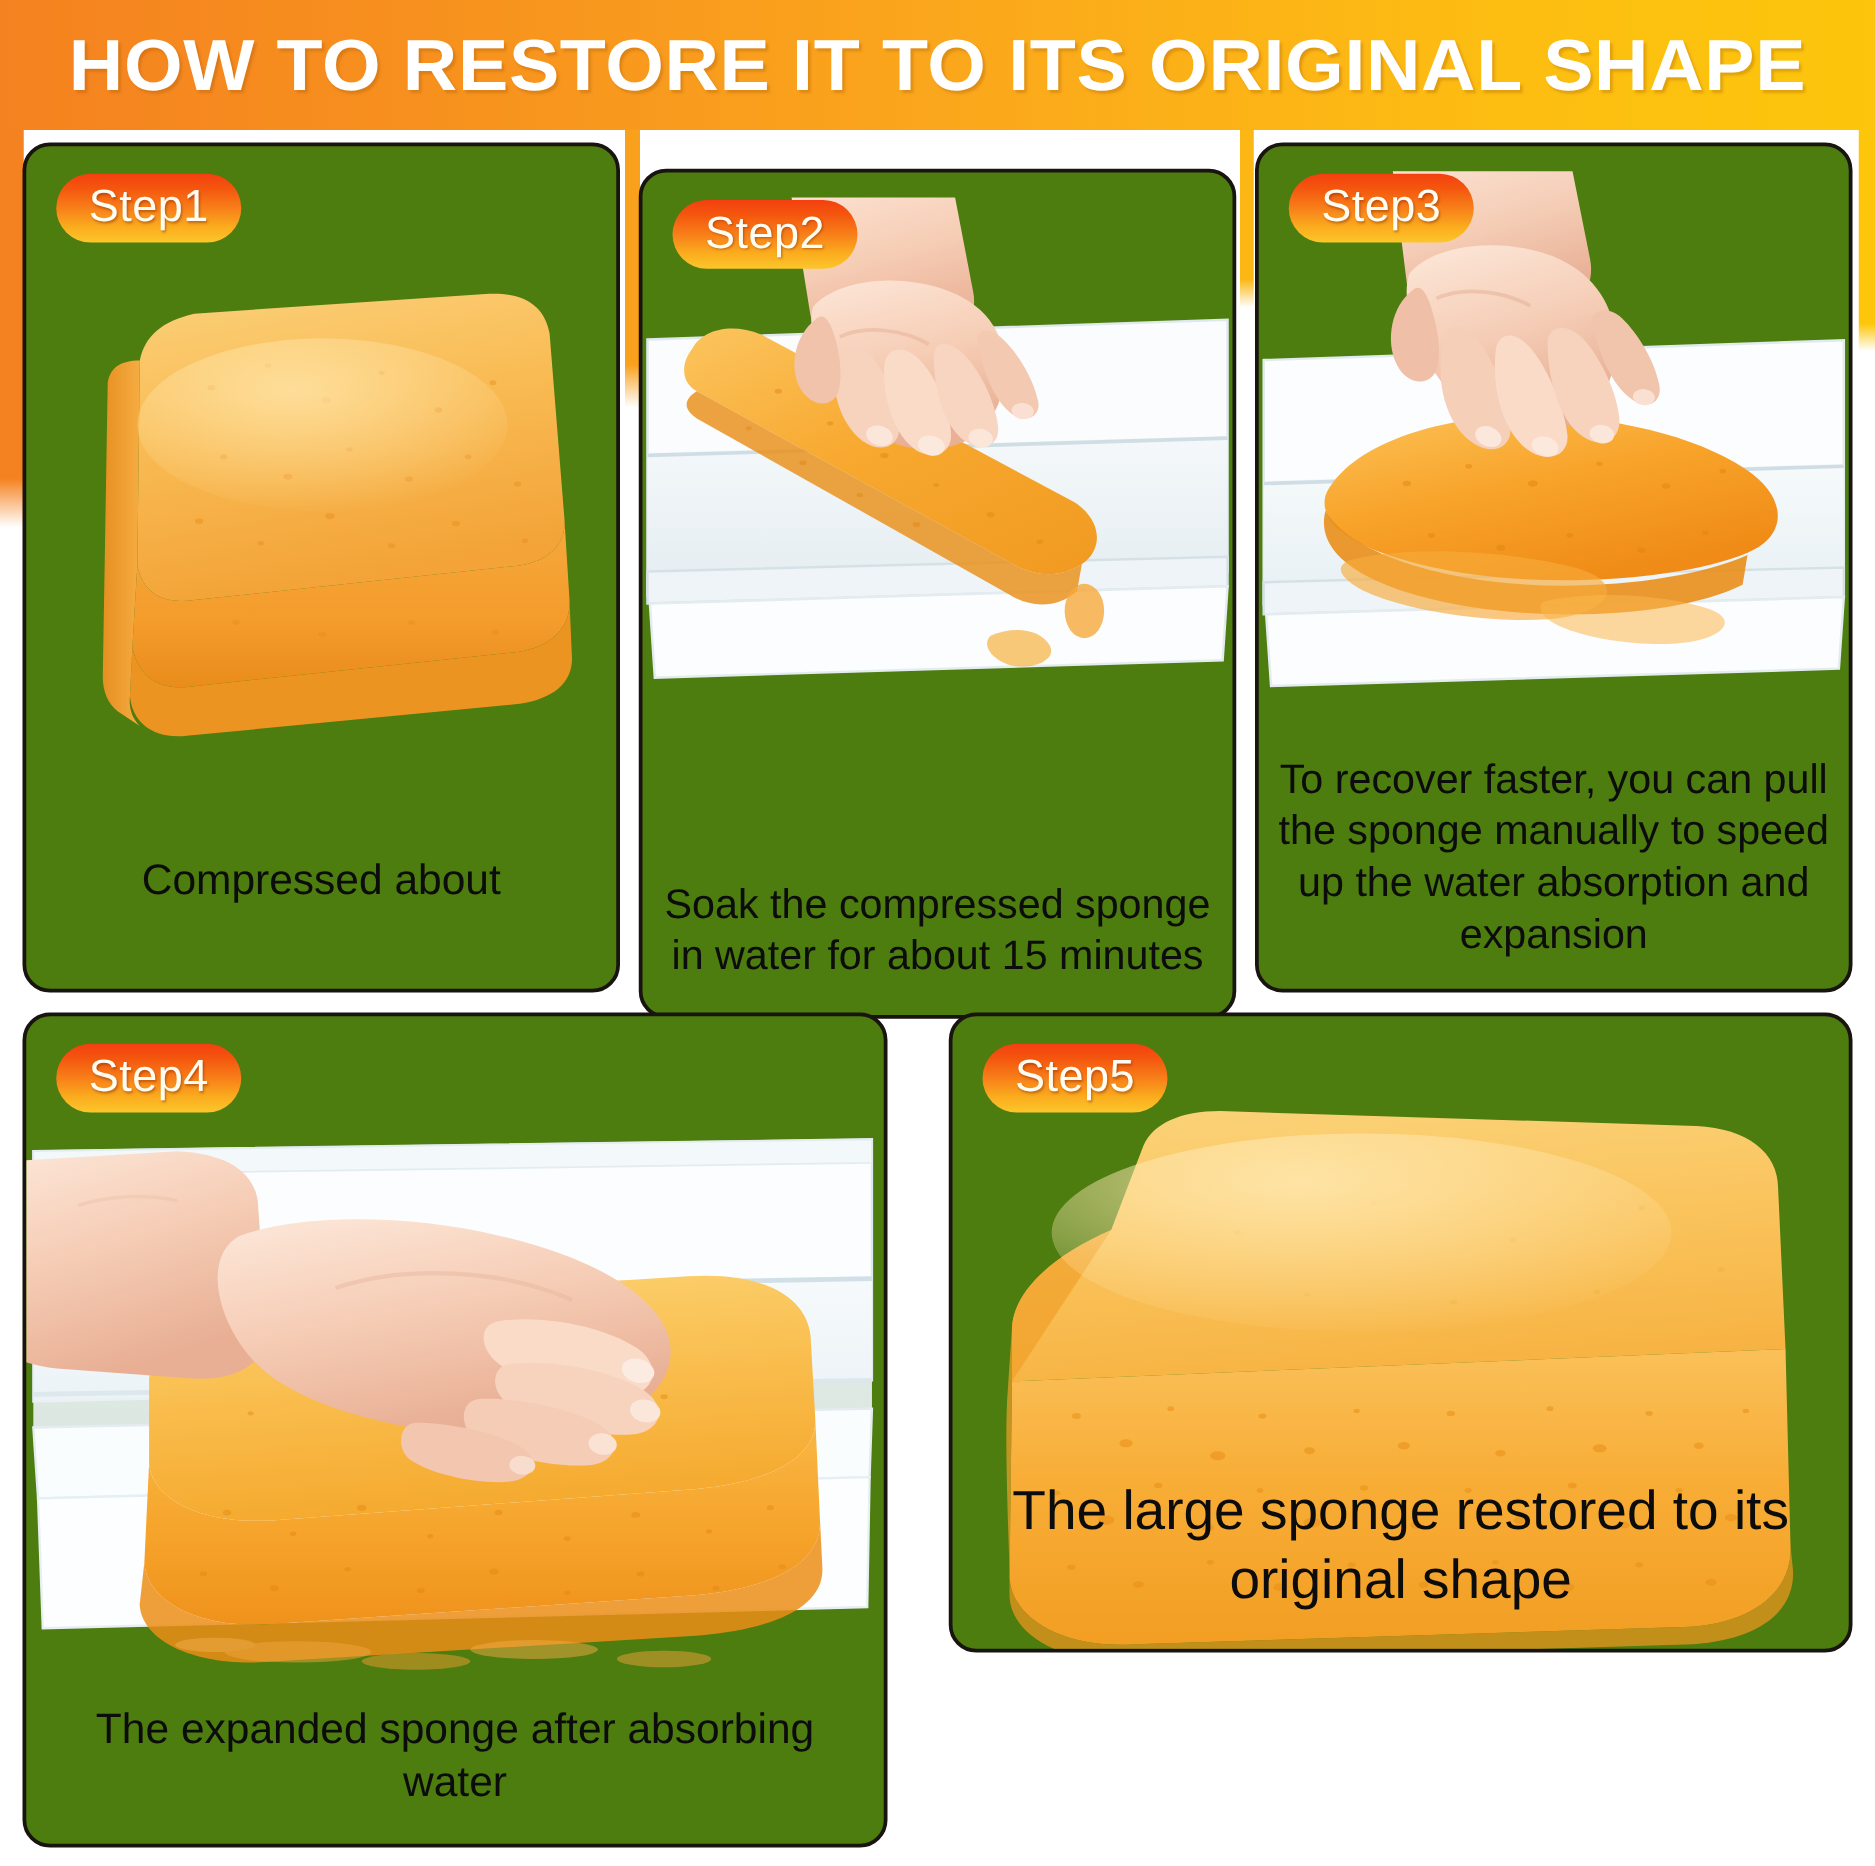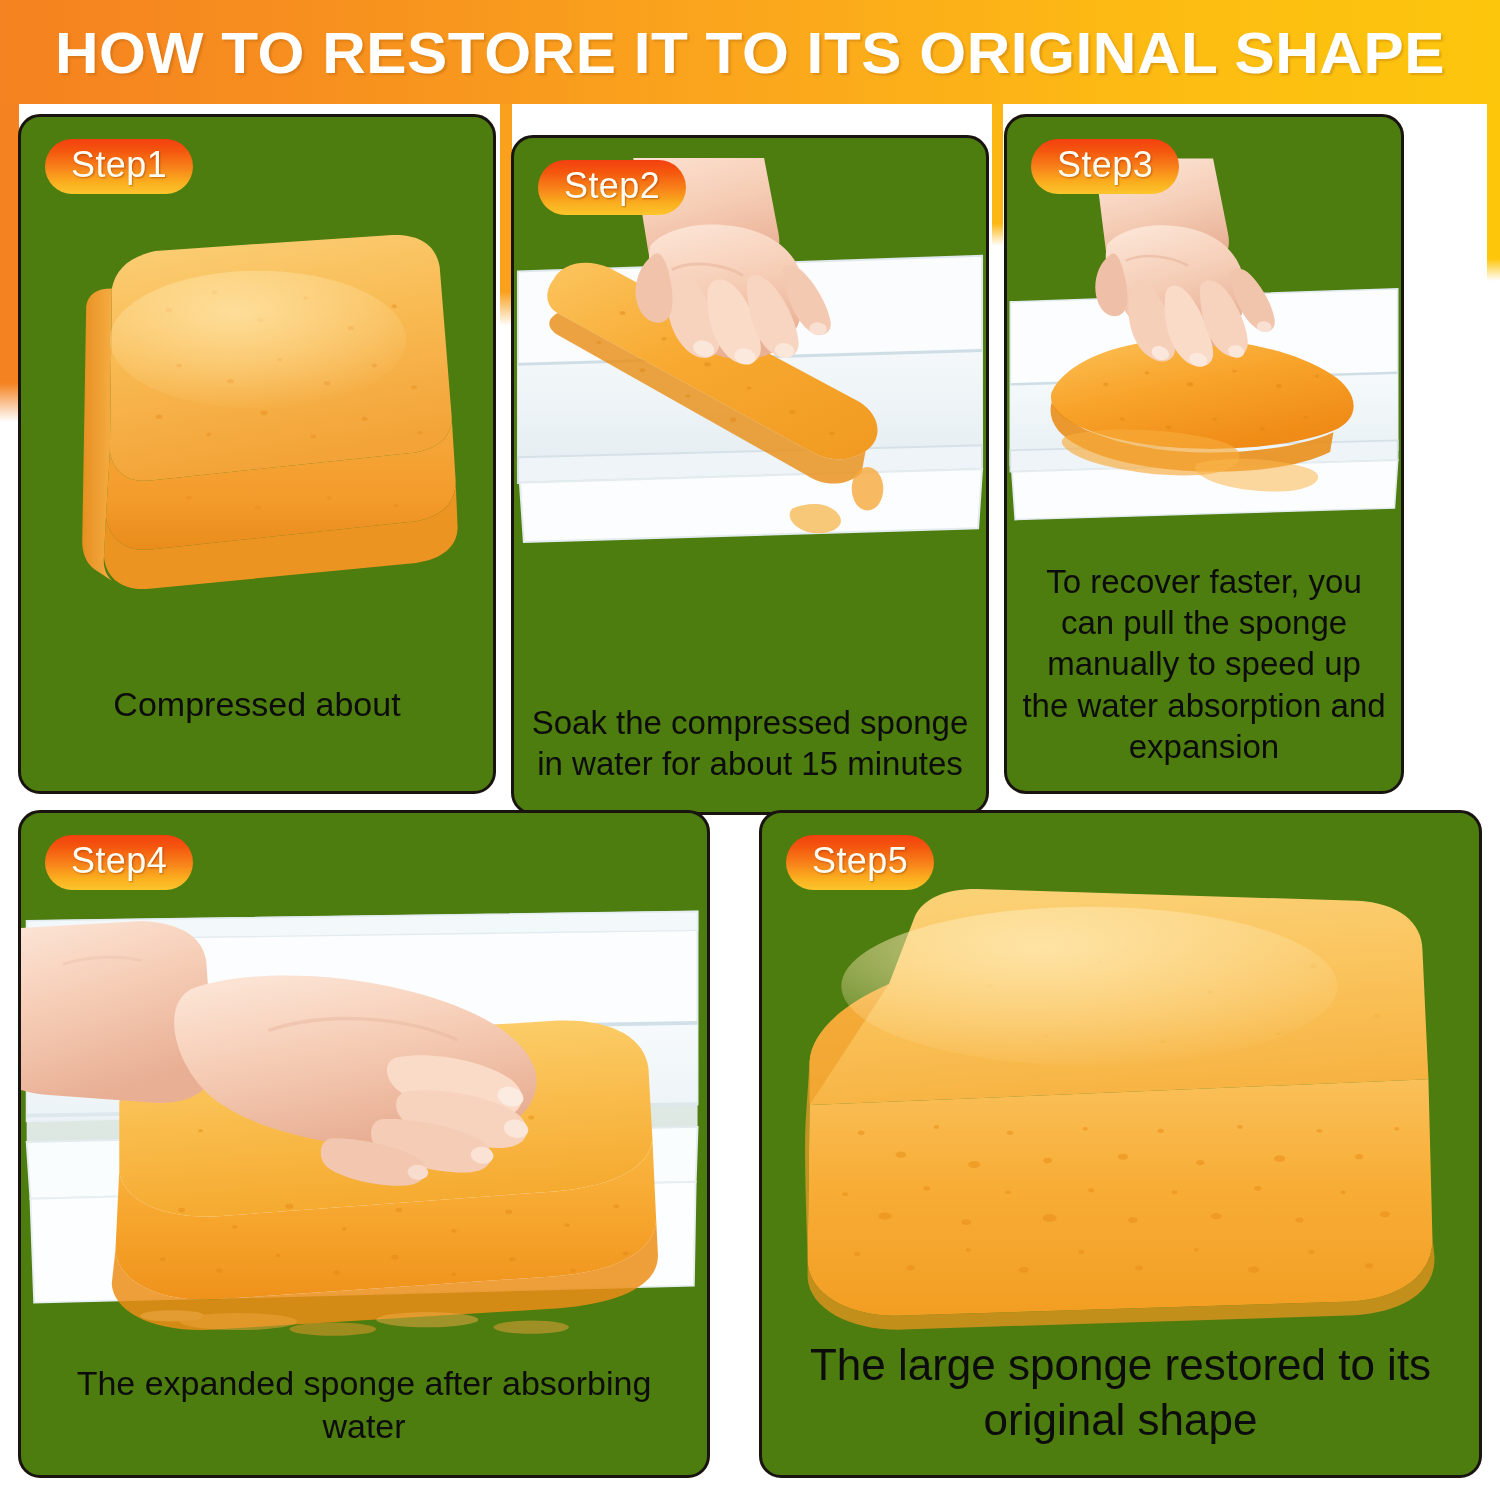--- a/index.html
+++ b/index.html
@@ -73,23 +73,23 @@
   }
   .card {
     position: absolute;
     background: #4d7c0f;
     border: 3px solid #19140f;
     border-radius: 22px;
     overflow: hidden;
   }
   #card-step1 { left: 18px;   top: 114px;  width: 478px; height: 680px; }
   #card-step2 { left: 511px;  top: 114px;  width: 478px; height: 680px; margin-top: 21px; }
-  #card-step3 { left: 1004px; top: 114px;  width: 400px; height: 680px; padding-left: 34px; }
+  #card-step3 { left: 1004px; top: 114px;  width: 478px; height: 680px; padding-left: 34px; }
   #card-step4 { left: 18px;   top: 810px;  width: 692px; height: 668px; }
-  #card-step5 { left: 759px;  top: 810px;  width: 723px; height: 668px; }
+  #card-step5 { left: 759px;  top: 810px;  width: 723px; height: 512px; }
 
   
   .badge {
     position: absolute;
     left: 24px; top: 22px;
     padding: 5px 26px 9px 26px;
     border-radius: 34px;
     background: linear-gradient(180deg, #f43f10 0%, #f4570e 22%, #f8821a 52%, #fbad1e 78%, #fcc62c 100%);
     color: #fffdf2;
     font-size: 36px;

